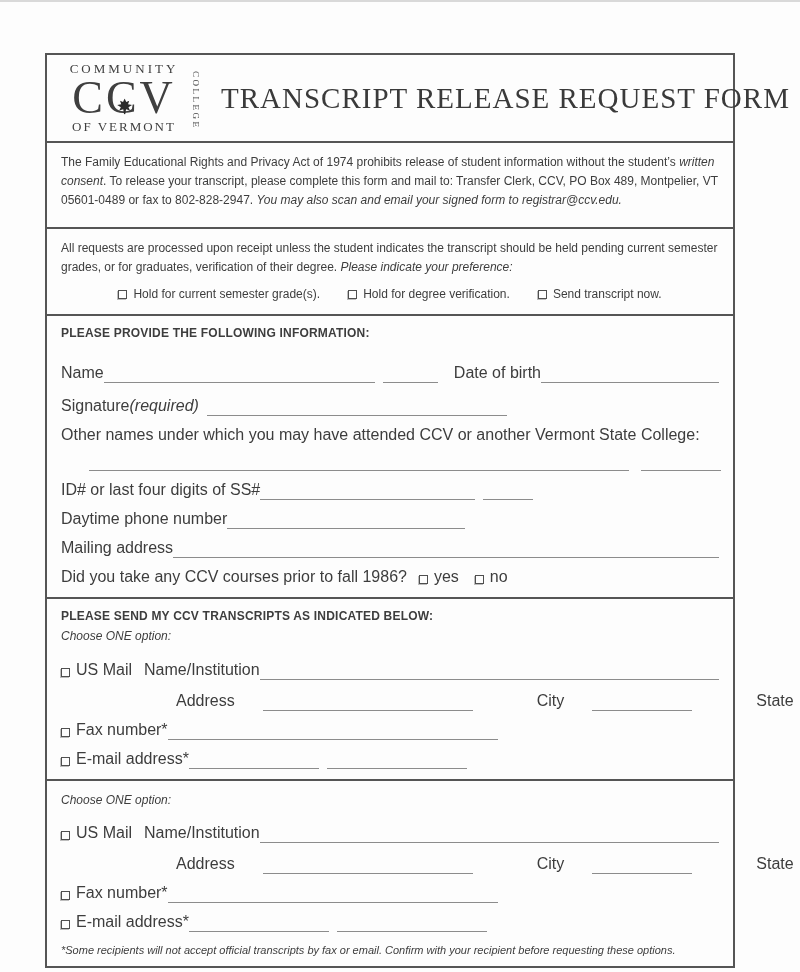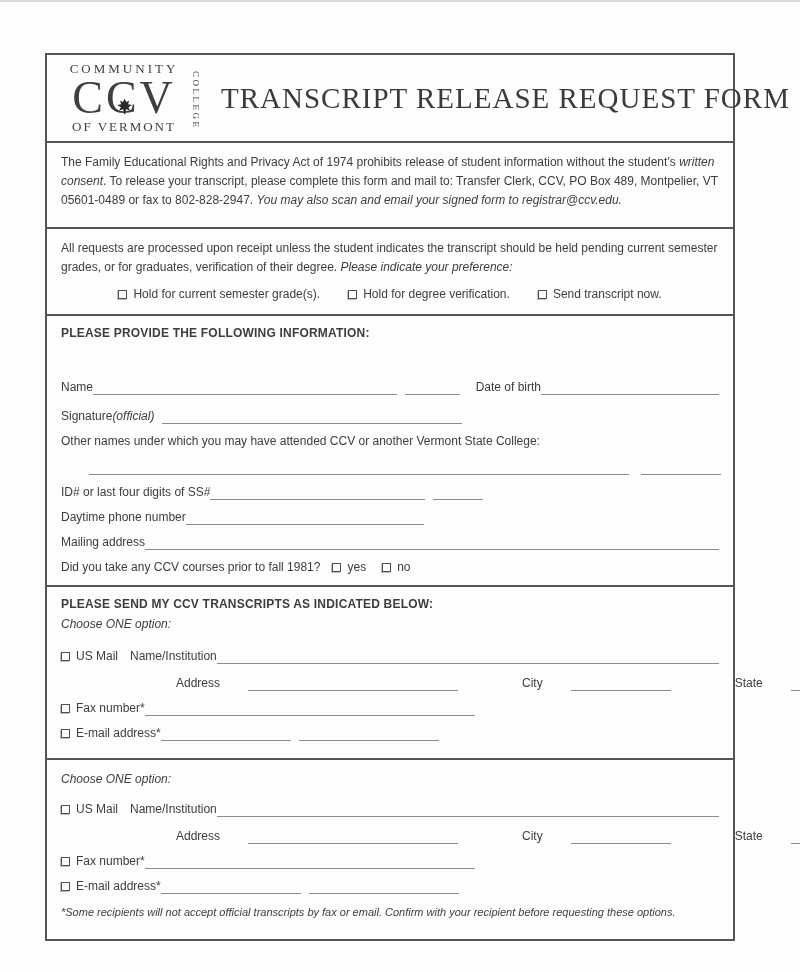--- a/index.html
+++ b/index.html
@@ -39,35 +39,35 @@
     font-size: 29px; letter-spacing: 1px; color: #3a3a3a; white-space: nowrap;
   }
 
   
   .para { font-size: 12px; line-height: 1.55; min-height: 48px; }
   .min-h-ferpa { min-height: 64px; }
   .it { font-style: italic; }
   .bold-head { font-size: 12px; font-weight: bold; letter-spacing: 0.2px; }
 
   
-  .row { display: flex; align-items: flex-end; font-size: 12px; white-space: nowrap; }
+  .row { display: flex; align-items: flex-end; font-size: 16px; white-space: nowrap; }
   .lbl { flex: 0 0 auto; padding-bottom: 1px; }
   .ln { border-bottom: 1px solid #8c8c8c; height: 14px; flex: 0 0 auto; }
   .ln.grow { flex: 1 1 auto; } .gap8 { width: 8px; flex: 0 0 auto; }
   .gap12 { width: 12px; flex: 0 0 auto; } .gap16 { width: 16px; flex: 0 0 auto; }
   .cb {
     width: 9px; height: 9px; border: 1px solid #4f4f4f; background: #fdfdfd;
     flex: 0 0 auto; margin: 0 6px 3px 0; box-shadow: -1px 1px 0 #bdbdbd;
   }
   .opts { display: flex; align-items: flex-end; margin: 10px 0 2px 28px; justify-content: center; }
   .opt { display: flex; align-items: flex-end; margin-right: 28px; font-size: 12px; }
   .indent { margin-left: 115px; gap: 28px; }
   .footnote { font-size: 11px; font-style: italic; margin-top: 12px; }
 
-  .mb24 { margin-bottom: 40px; } .mb14 { margin-bottom: 14px; }
+  .mb24 { margin-bottom: 24px; } .mb14 { margin-bottom: 14px; }
   .mb12 { margin-bottom: 12px; } .mb10 { margin-bottom: 10px; }  .mb4 { margin-bottom: 4px; }
   .mb16 { margin-bottom: 16px; }
 </style>
 </head>
 <body>
 
 <div class="top-strip"></div>
 
 <div class="form-box">
 
@@ -118,21 +118,21 @@
       <span class="ln grow" style="max-width:320px"></span>
       <span class="gap8"></span>
       <span class="ln" style="width:55px"></span>
       <span class="gap16"></span>
       <span class="lbl">Date of birth </span>
       <span class="ln" style="width:178px"></span>
     </div>
 
     <div class="row mb10">
       <span class="lbl">Signature </span>
-      <span class="lbl it">(official)</span>
+      <span class="lbl it">(required)</span>
       <span class="gap8"></span>
       <span class="ln" style="width:300px"></span>
     </div>
 
     <div class="row mb12">
       <span class="lbl">Other names under which you may have attended CCV or another Vermont State College:</span>
     </div>
 
     <div class="row mb10" style="margin-left:28px">
       <span class="ln" style="width:540px"></span>
@@ -151,21 +151,21 @@
       <span class="lbl">Daytime phone number </span>
       <span class="ln" style="width:238px"></span>
     </div>
 
     <div class="row mb10">
       <span class="lbl">Mailing address </span>
       <span class="ln grow"></span>
     </div>
 
     <div class="row">
-      <span class="lbl">Did you take any CCV courses prior to fall 1981?</span>
+      <span class="lbl">Did you take any CCV courses prior to fall 1986?</span>
       <span class="gap12"></span>
       <span class="cb"></span>
       <span class="lbl">yes</span>
       <span class="gap16"></span>
       <span class="cb"></span>
       <span class="lbl">no</span>
     </div>
   </div>
 
   <div class="section" style="min-height:173px">

